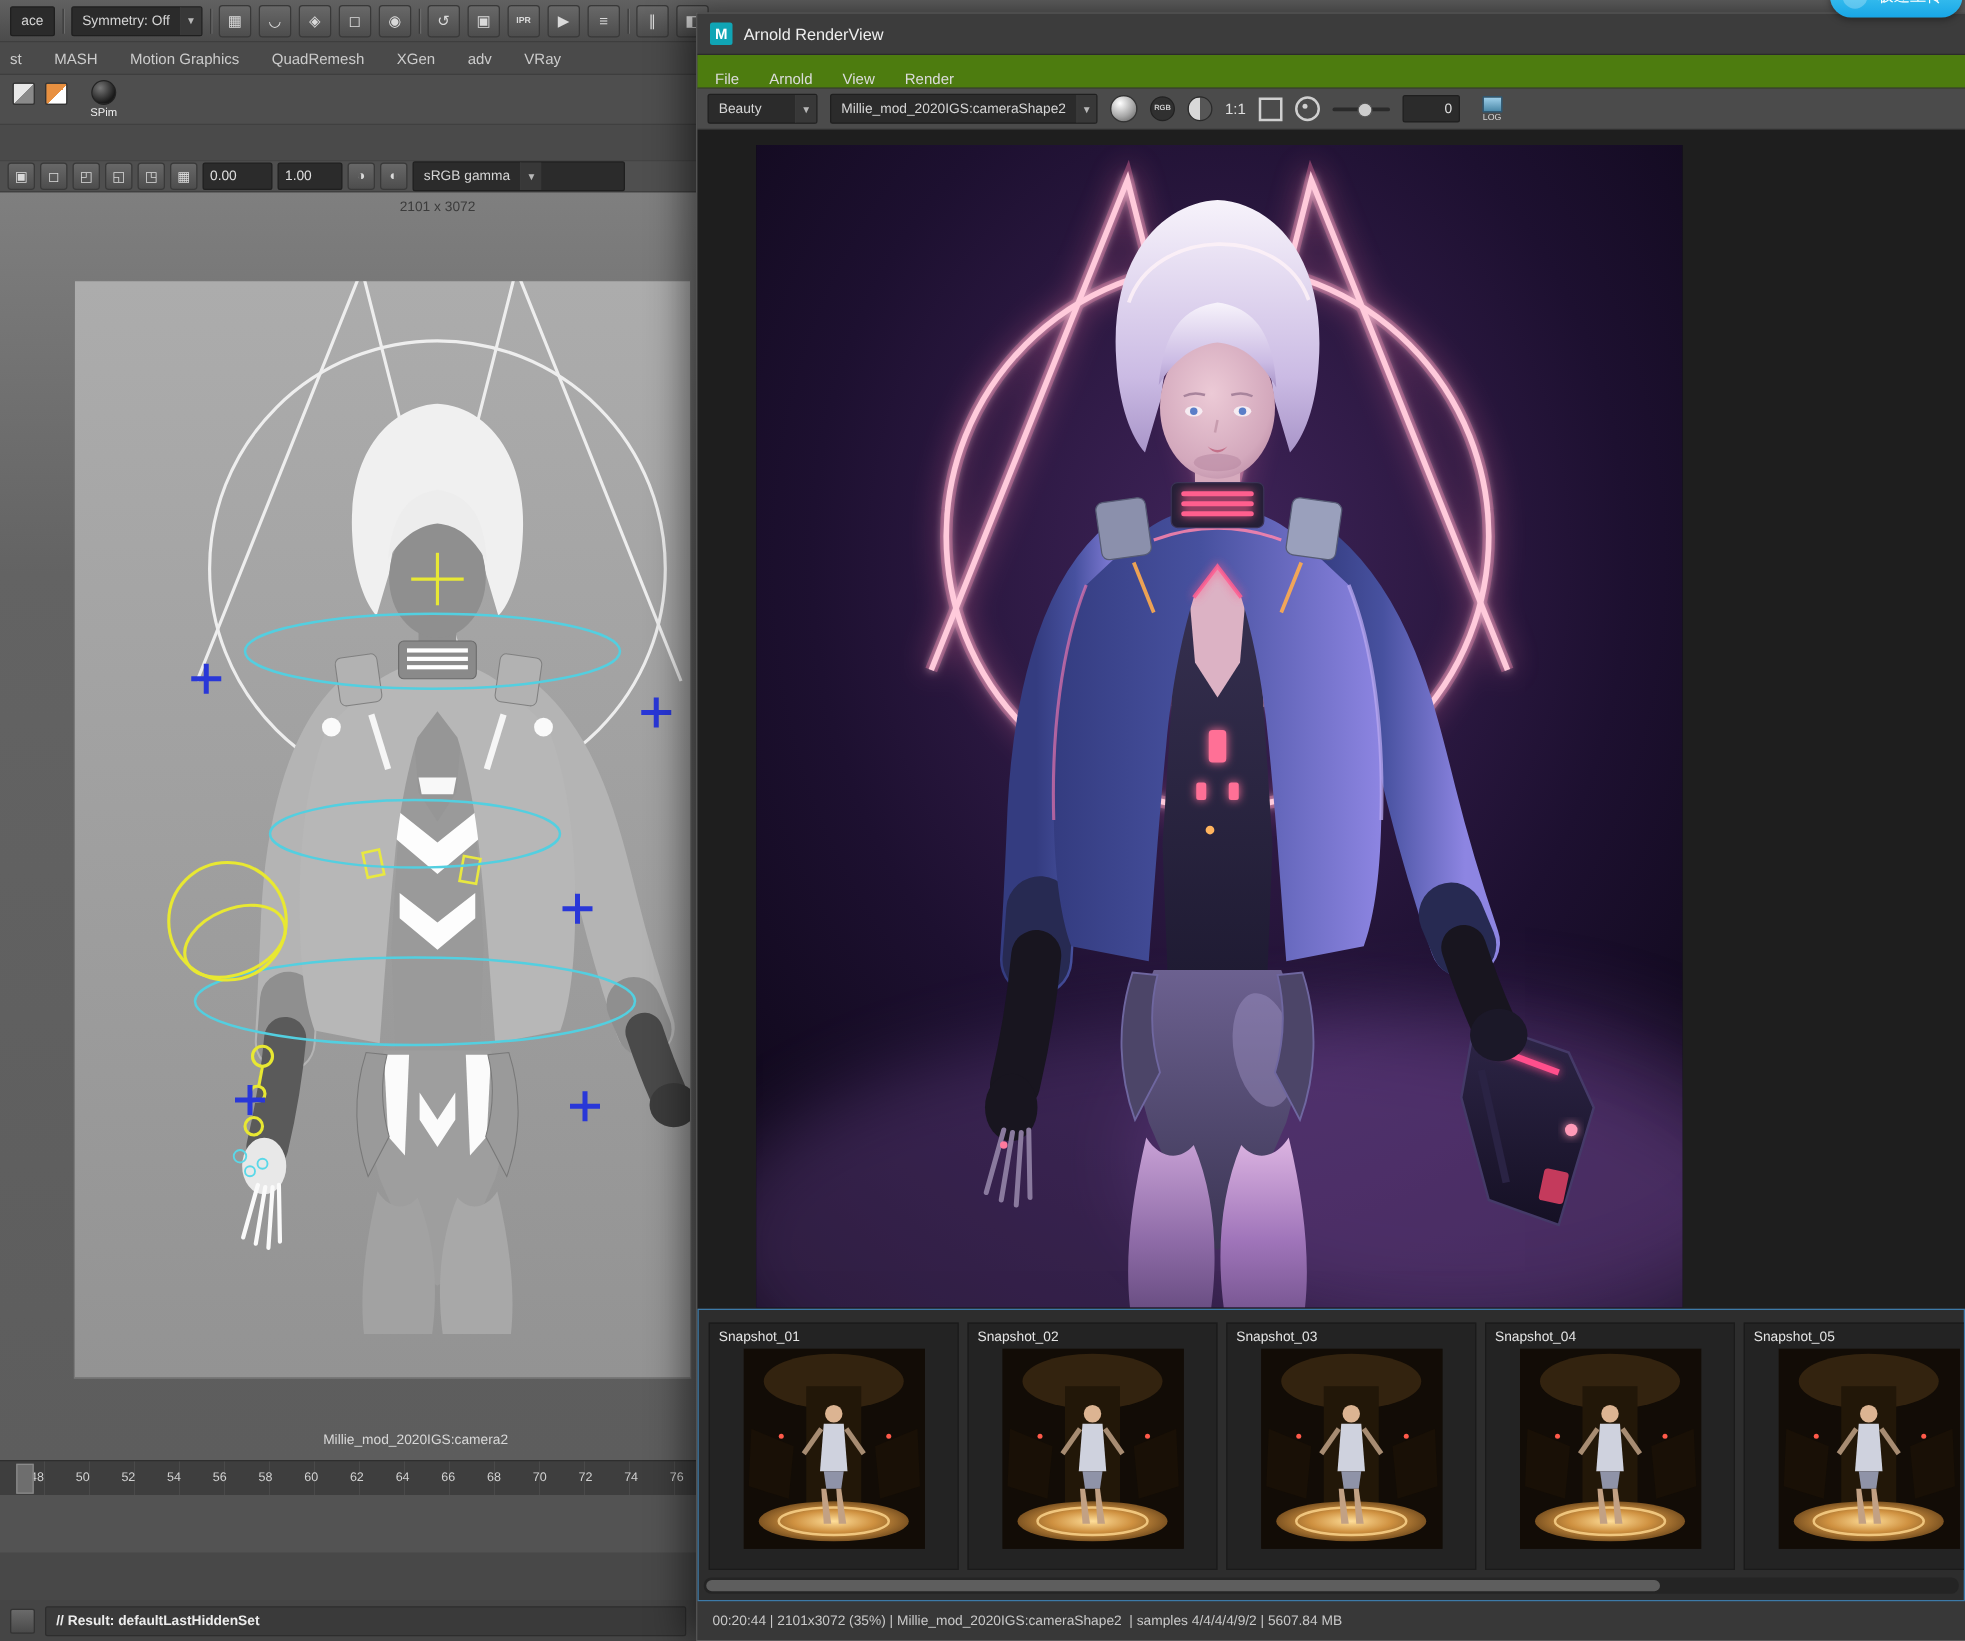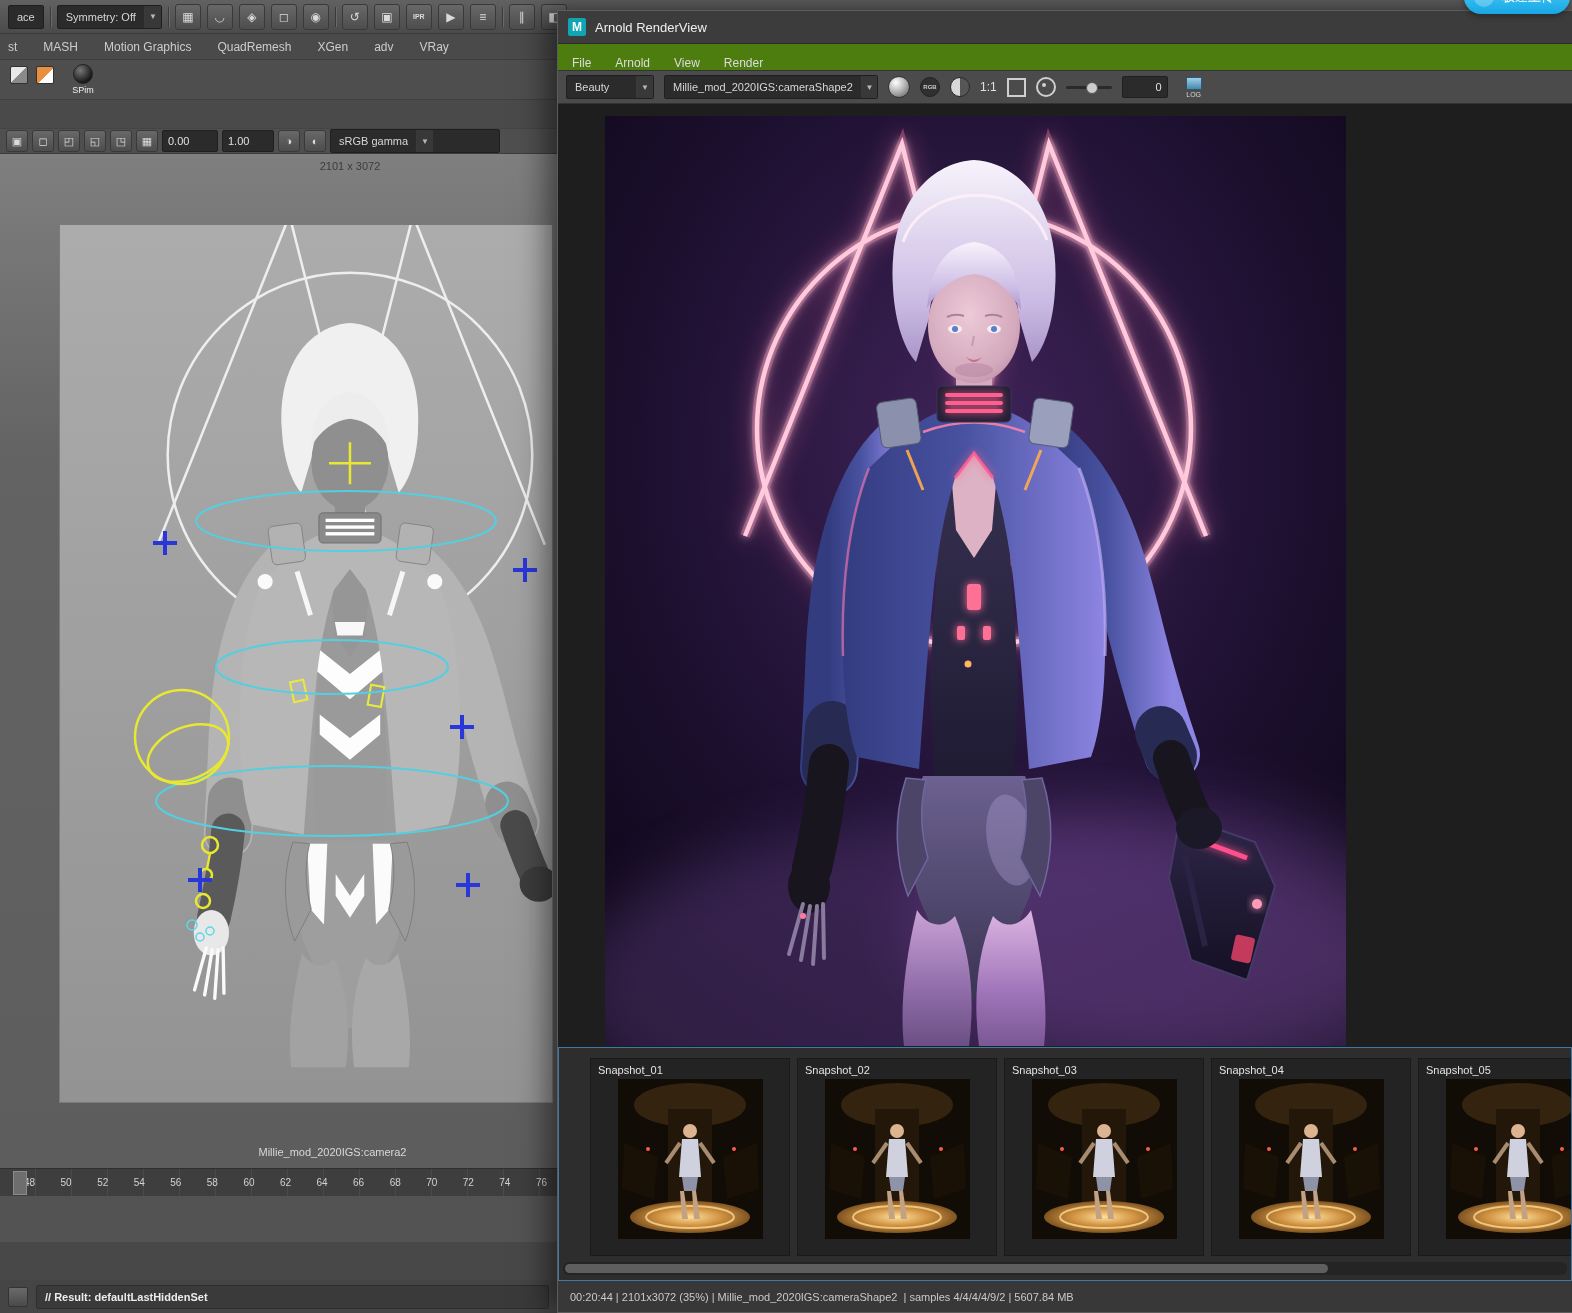--- a/index.html
+++ b/index.html
@@ -54,21 +54,21 @@
 
   
   #rv{position:absolute;left:557px;top:10px;width:1015px;height:1303px;background:#393939;border:1px solid #5c5c5c;border-right:none;box-sizing:border-box;display:flex;flex-direction:column;box-shadow:-10px 0 28px rgba(0,0,0,.5);}
   #rv-title{height:32px;background:#3c3c3c;border-bottom:1px solid #2b2b2b;display:flex;align-items:center;gap:9px;padding:0 10px;flex:0 0 auto;}
   #rv-logo{width:18px;height:18px;border-radius:2px;display:flex;align-items:center;justify-content:center;color:#fff;font-weight:bold;font-size:12px;}
   #rv-title .t{color:#efefef;font-size:13px;}
   #rv-menus{height:26px;background:#4d7c0f;border-bottom:1px solid #333;display:flex;align-items:flex-end;gap:24px;padding:0 14px;color:#dcdcdc;font-size:12px;flex:0 0 auto;}
   #rv-toolbar{height:32px;background:#4b4b4b;border-bottom:1px solid #323232;display:flex;align-items:center;gap:10px;padding:0 8px;flex:0 0 auto;}
   #rv-canvas{flex:1 1 auto;background:#1e1e1e;position:relative;overflow:hidden;}
   #render-image{position:absolute;left:47px;top:12px;width:741px;height:930px;display:block;background:#0b0614;}
-  #rv-snapshots{height:234px;background:#2d2d2d;border:1px solid #3d7aa8;box-sizing:border-box;position:relative;display:flex;gap:7px;padding:10px 0 0 31px;overflow:hidden;flex:0 0 auto;}
+  #rv-snapshots{height:234px;background:#2d2d2d;border:1px solid #3d7aa8;box-sizing:border-box;position:relative;display:flex;gap:7px;padding:10px 0 0 8px;overflow:hidden;flex:0 0 auto;}
   .snap-tile{width:200px;height:198px;background:#232323;border:1px solid #1a1a1a;box-sizing:border-box;flex:0 0 auto;}
   .snap-label{padding:5px 7px 3px 7px;font-size:11px;color:#e4e4e4;}
   .snap-thumb{display:block;margin:0 auto;width:145px;height:160px;background:#120c06;}
   #snap-scroll{position:absolute;left:4px;right:4px;bottom:5px;height:13px;background:#242424;border-radius:6px;}
   #snap-scroll .thumb{position:absolute;left:2px;top:2px;height:9px;width:76%;background:#5e5e5e;border-radius:5px;}
   #rv-status{height:31px;display:flex;align-items:center;padding:0 12px;color:#c9c9c9;font-size:11px;background:#383838;flex:0 0 auto;white-space:pre;}
 
   
   #ball-icon{width:20px;height:20px;border-radius:50%;background:radial-gradient(circle at 35% 28%,#ffffff,#a8a8a8 55%,#555 100%);border:1px solid #333;}
   #rgb-icon{width:18px;height:18px;border-radius:50%;background:#303030;border:1px solid #222;color:#cccccc;font-size:6px;display:flex;align-items:center;justify-content:center;font-weight:bold;}

